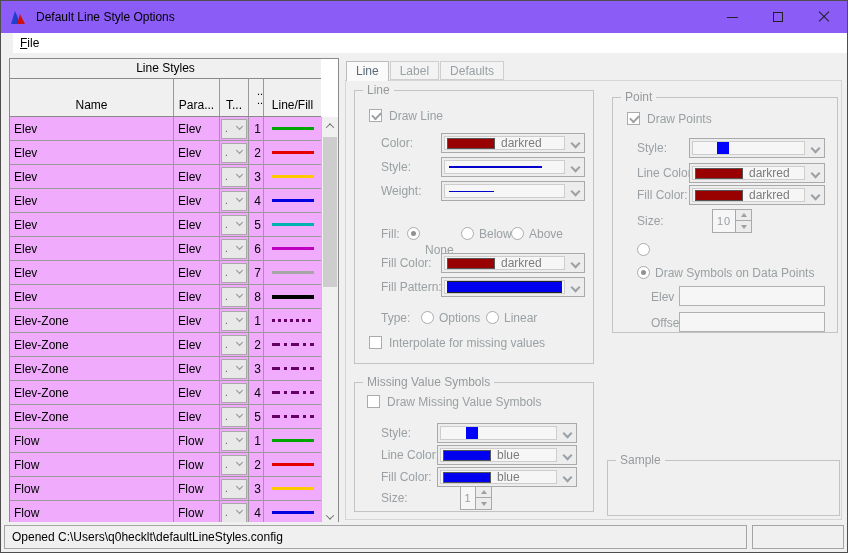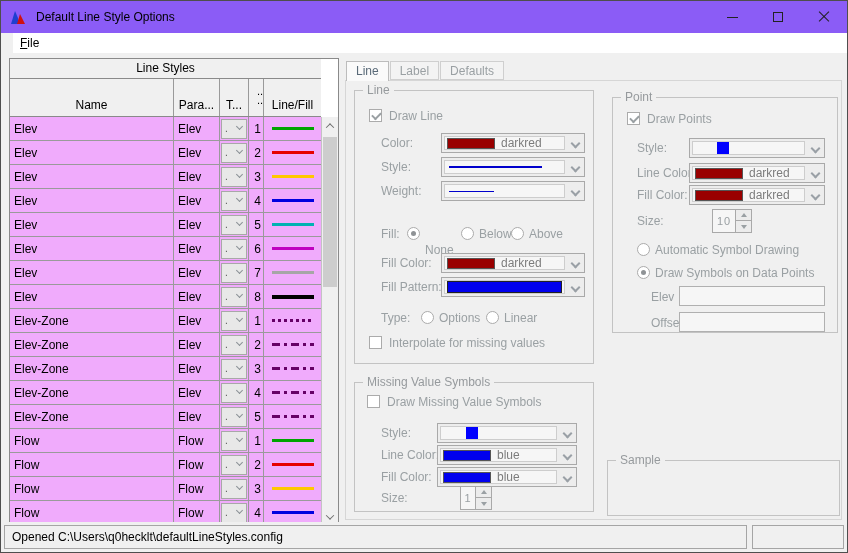--- a/index.html
+++ b/index.html
@@ -561,21 +561,20 @@
           <div class="sbtn">
               <div class="tri-up"></div>
             </div>
           <div class="sbtn">
               <div class="tri-dn"></div>
             </div>
         </div>
       </div>
 
       <div class="rb" style="left:24px; top:145px;"></div>
-      <span class="lbl" style="left:42px; top:145px;">Automatic Symbol Drawing</span>
 
       <div class="rb selected" style="left:24px; top:168px;"></div>
       <span class="lbl" style="left:42px; top:168px;">Draw Symbols on Data Points</span>
 
       <span class="lbl" style="left:38px; top:192px;">Elev</span>
       <input class="tf" style="left: 66px; top: 188px; width: 146px;">
 
       <span class="lbl" style="left:38px; top:218px;">Offset</span>
       <input class="tf" style="left: 66px; top: 214px; width: 146px;">
     </div>

